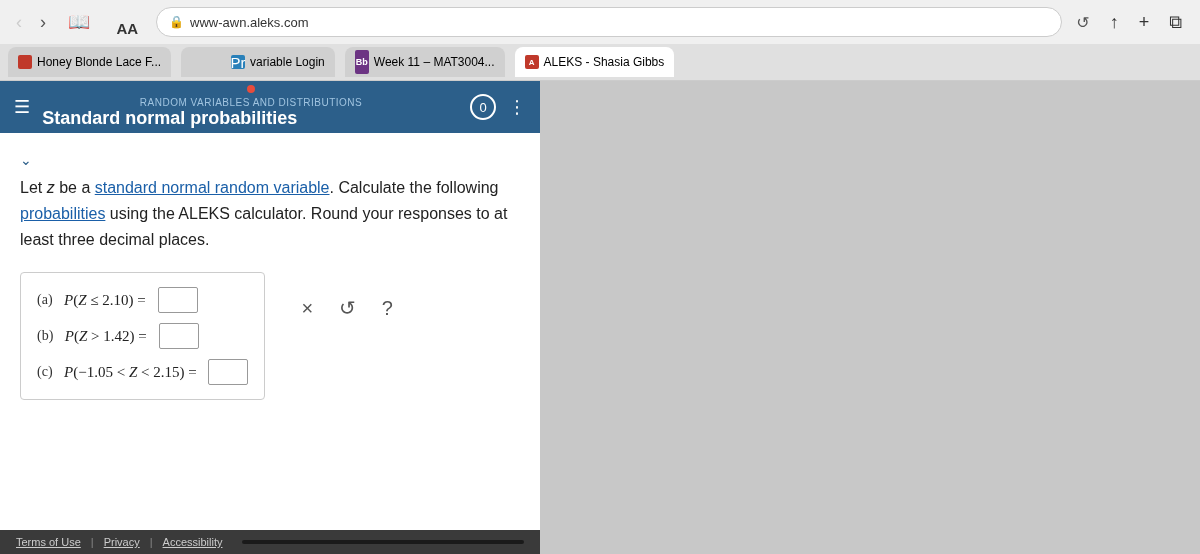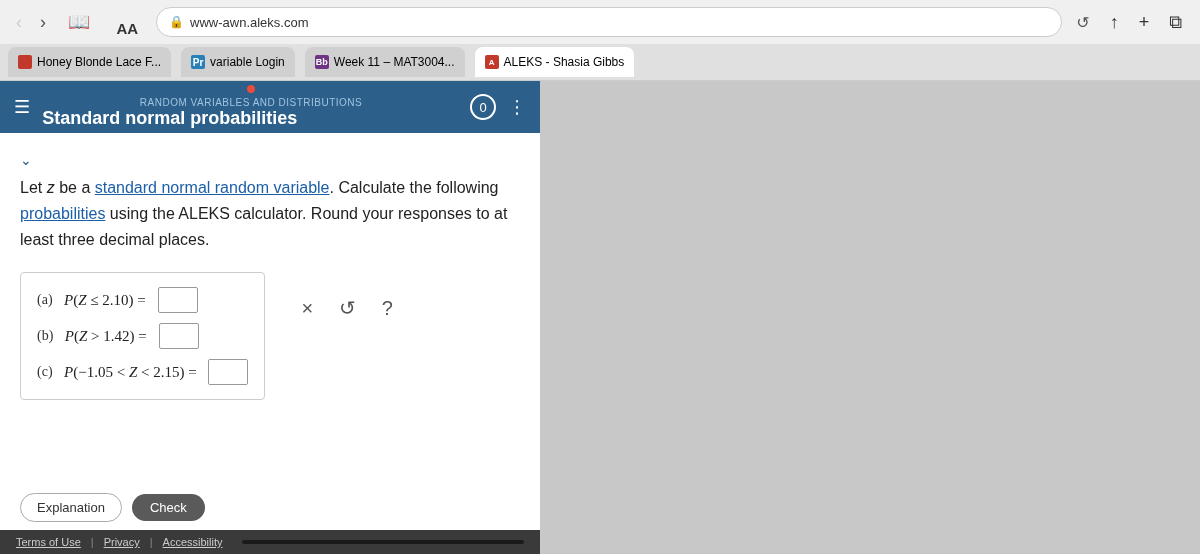--- a/index.html
+++ b/index.html
@@ -346,21 +346,21 @@
 
     
     .right-area {
       flex: 1;
       background: #c8c8c8;
     }
 
     
     .fav-red { background: #c0392b; width: 14px; height: 14px; border-radius: 2px; }
     .fav-blue { background: #2980b9; width: 14px; height: 14px; border-radius: 2px; }
-    .fav-purple { background: #6c3483; width: 14px; height: 14px; border-radius: 2px; display: flex; align-items: center; justify-content: center; color: white; font-size: 9px; font-weight: bold; }
+    .fav-purple { background: #6c3483; width: 14px; height: 24px; border-radius: 2px; display: flex; align-items: center; justify-content: center; color: white; font-size: 9px; font-weight: bold; }
     .fav-aleks { background: #c0392b; width: 14px; height: 14px; border-radius: 2px; display: flex; align-items: center; justify-content: center; color: white; font-size: 8px; font-weight: bold; }
 
     .math-text {
       font-family: Georgia, 'Times New Roman', serif;
     }
   </style>
 </head>
 <body>
 
 <div class="browser-chrome">
@@ -380,21 +380,21 @@
       <button class="action-btn">⧉</button>
     </div>
   </div>
 
   <div class="tabs-bar">
     <div class="tab inactive">
       <div class="fav-red"></div>
       <span>Honey Blonde Lace F...</span>
     </div>
     <div class="tab inactive">
-      <div class="fav-blue" style="display:flex;align-items:center;justify-content:center;color:white;font-size:10px;font-weight:bold;">Pr</div>
+      <div class="fav-blue" style="display:flex;align-items:center;justify-content:center;color:white;font-size:15px;font-weight:normal;margin-left:40px;">Pr</div>
       <span>variable Login</span>
     </div>
     <div class="tab inactive">
       <div class="fav-purple">Bb</div>
       <span>Week 11 – MAT3004...</span>
     </div>
     <div class="tab active">
       <div class="fav-aleks" style="display:flex;align-items:center;justify-content:center;background:#c0392b;color:white;font-size:8px;font-weight:bold;width:14px;height:14px;border-radius:2px;">A</div>
       <span>ALEKS - Shasia Gibbs</span>
     </div>
@@ -448,24 +448,20 @@
         </div>
 
         <div class="answer-actions" style="margin-top:20px;">
           <button class="action-icon-btn">×</button>
           <button class="action-icon-btn">↺</button>
           <button class="action-icon-btn">?</button>
         </div>
       </div>
     </div>
 
-    <div class="bottom-buttons">
-      <button class="explanation-btn">Explanation</button>
-      <button class="check-btn">Check</button>
-    </div>
 
     <div class="aleks-footer">
       <button class="footer-link">Terms of Use</button>
       <span class="footer-divider">|</span>
       <button class="footer-link">Privacy</button>
       <span class="footer-divider">|</span>
       <button class="footer-link">Accessibility</button>
       <div class="footer-bar"></div>
     </div>
   </div>

